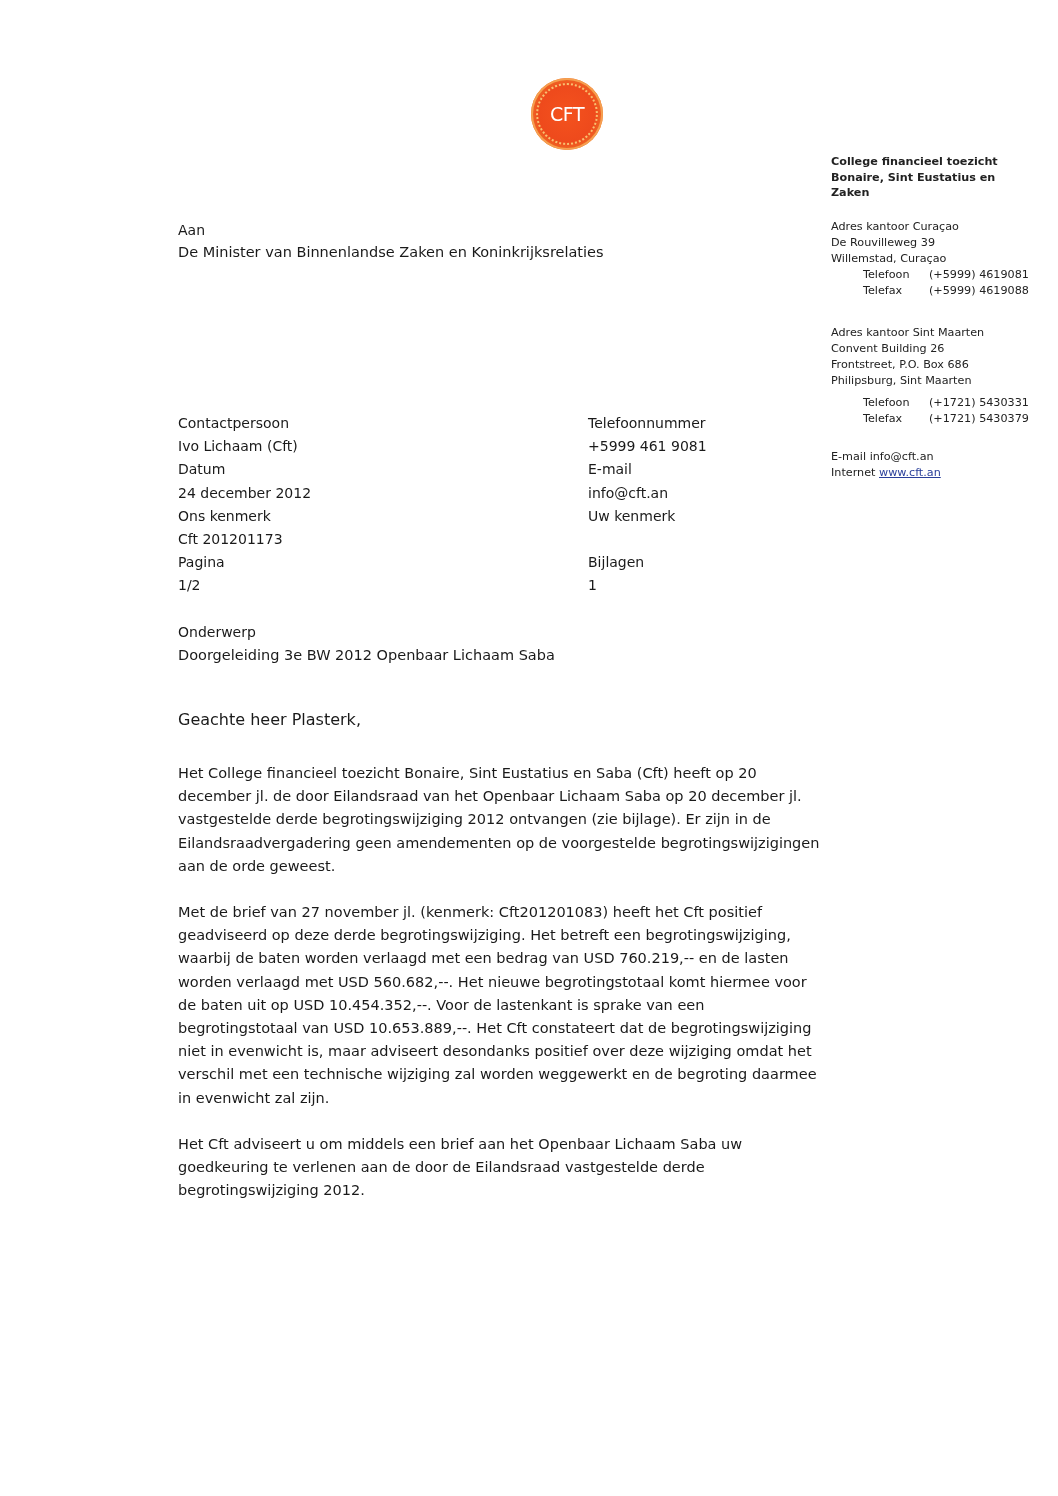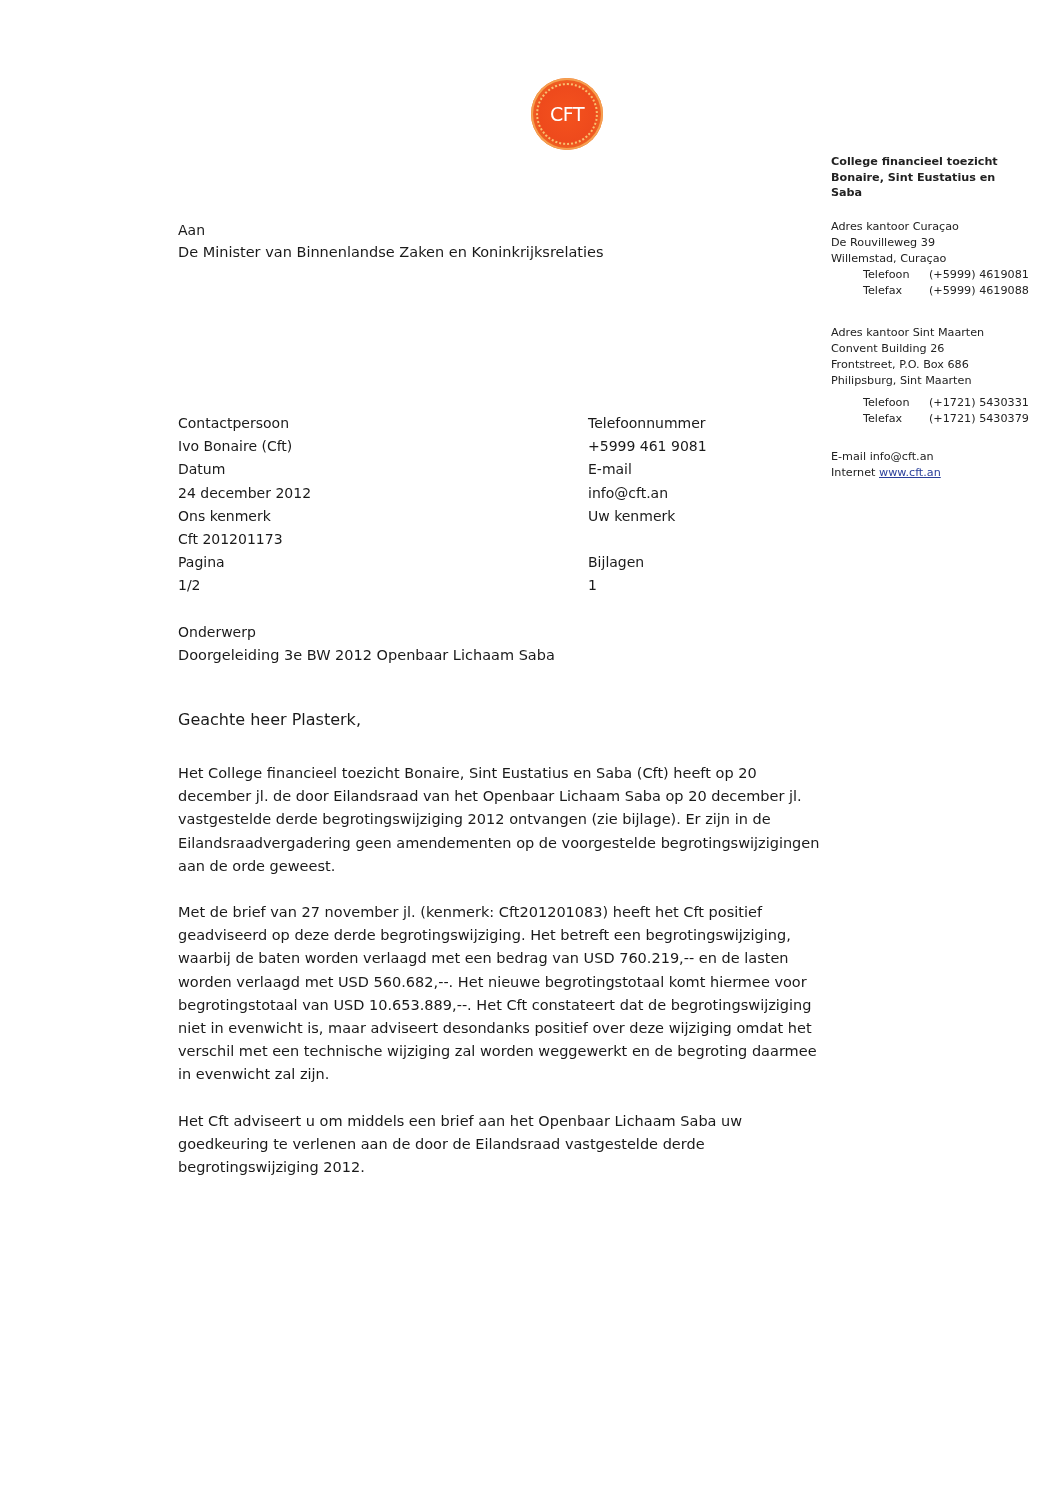--- a/index.html
+++ b/index.html
@@ -35,21 +35,21 @@
 
 <div class="abs logo">
   <div class="logo-ring"></div>
   <span class="logo-text">CFT</span>
 </div>
 
 <div class="abs sidebar">
   <div class="org">
     <div>College financieel toezicht</div>
     <div>Bonaire, Sint Eustatius en</div>
-    <div>Saba</div>
+    <div>Zaken</div>
   </div>
   <div class="block">
     <div>Adres kantoor Curaçao</div>
     <div>De Rouvilleweg 39</div>
     <div style="">Willemstad, Curaçao</div>
     <div class="row">
         <span class="k">Telefoon</span>
         <span>(+5999) 4619081</span>
       </div>
     <div class="row">
@@ -78,21 +78,21 @@
 </div>
 
 <div class="abs addr">
   <div>Aan</div>
   <div style="font-size:14.5px">De Minister van Binnenlandse Zaken en Koninkrijksrelaties</div>
 </div>
 
 <div class="abs meta">
   <div class="col-l">
     <div class="line">Contactpersoon</div>
-    <div class="line">Ivo Bonaire (Cft)</div>
+    <div class="line">Ivo Lichaam (Cft)</div>
     <div class="line">Datum</div>
     <div class="line">24 december 2012</div>
     <div class="line">Ons kenmerk</div>
     <div class="line">Cft 201201173</div>
     <div class="line">Pagina</div>
     <div class="line">1/2</div>
   </div>
   <div class="col-r">
     <div class="line">Telefoonnummer</div>
     <div class="line">+5999 461 9081</div>
@@ -118,20 +118,21 @@
     <span class="line">december jl. de door Eilandsraad van het Openbaar Lichaam Saba op 20 december jl.</span>
     <span class="line">vastgestelde derde begrotingswijziging 2012 ontvangen (zie bijlage). Er zijn in de</span>
     <span class="line">Eilandsraadvergadering geen amendementen op de voorgestelde begrotingswijzigingen</span>
     <span class="line">aan de orde geweest.</span>
   </p>
   <p>
     <span class="line">Met de brief van 27 november jl. (kenmerk: Cft201201083) heeft het Cft positief</span>
     <span class="line">geadviseerd op deze derde begrotingswijziging. Het betreft een begrotingswijziging,</span>
     <span class="line">waarbij de baten worden verlaagd met een bedrag van USD 760.219,-- en de lasten</span>
     <span class="line">worden verlaagd met USD 560.682,--. Het nieuwe begrotingstotaal komt hiermee voor</span>
+    <span class="line">de baten uit op USD 10.454.352,--. Voor de lastenkant is sprake van een</span>
     <span class="line">begrotingstotaal van USD 10.653.889,--. Het Cft constateert dat de begrotingswijziging</span>
     <span class="line">niet in evenwicht is, maar adviseert desondanks positief over deze wijziging omdat het</span>
     <span class="line">verschil met een technische wijziging zal worden weggewerkt en de begroting daarmee</span>
     <span class="line">in evenwicht zal zijn.</span>
   </p>
   <p>
     <span class="line">Het Cft adviseert u om middels een brief aan het Openbaar Lichaam Saba uw</span>
     <span class="line">goedkeuring te verlenen aan de door de Eilandsraad vastgestelde derde</span>
     <span class="line">begrotingswijziging 2012.</span>
   </p>

